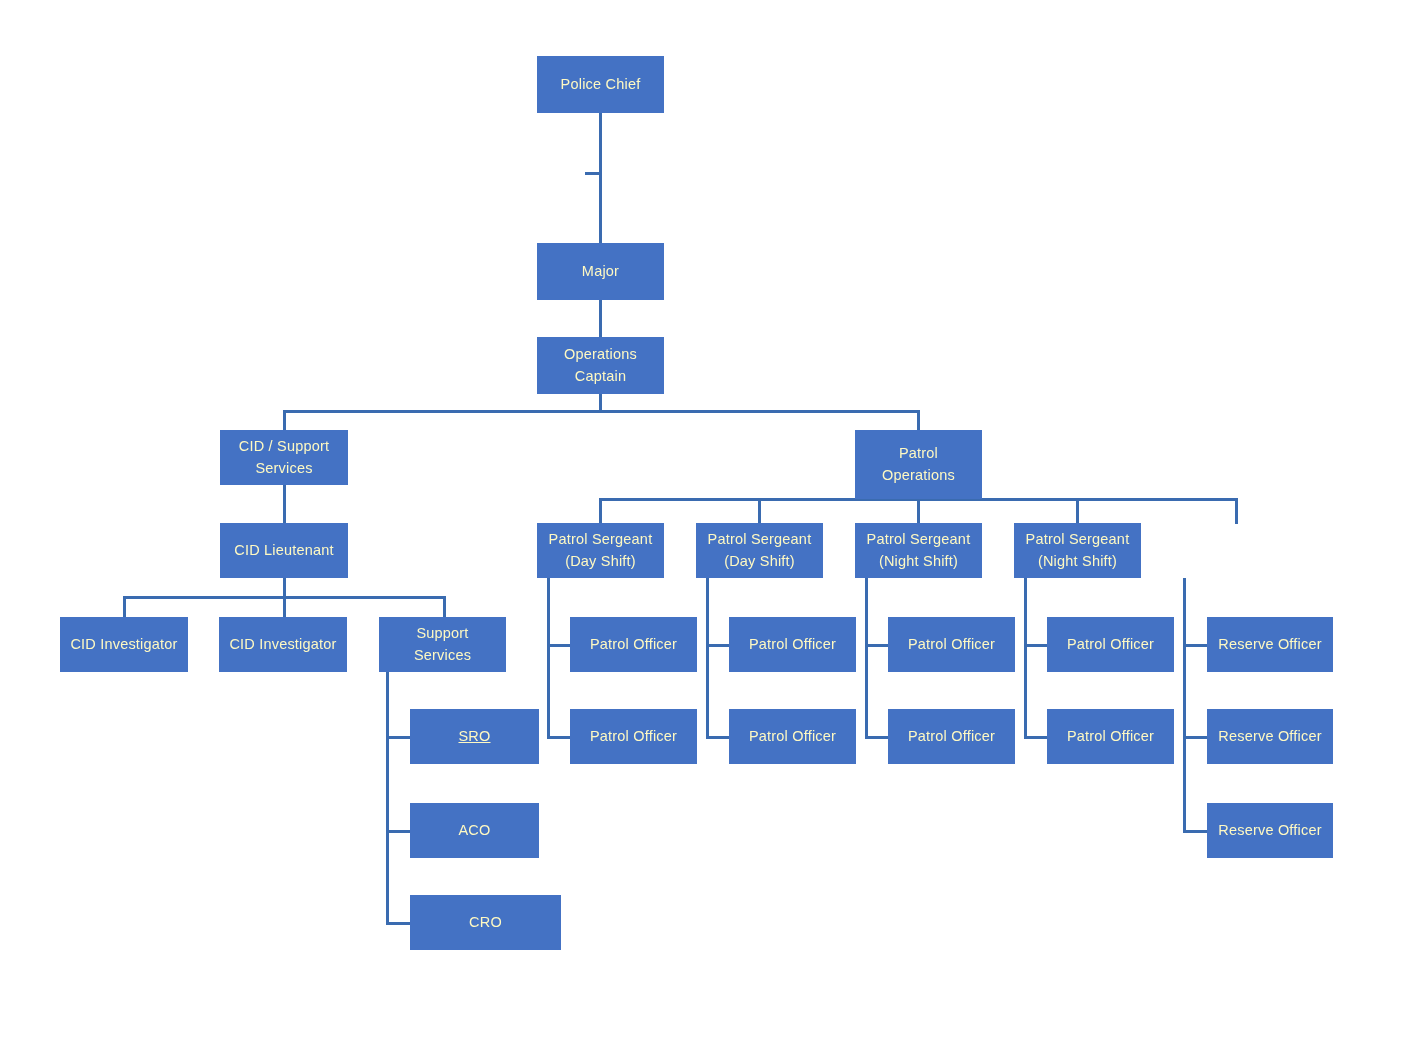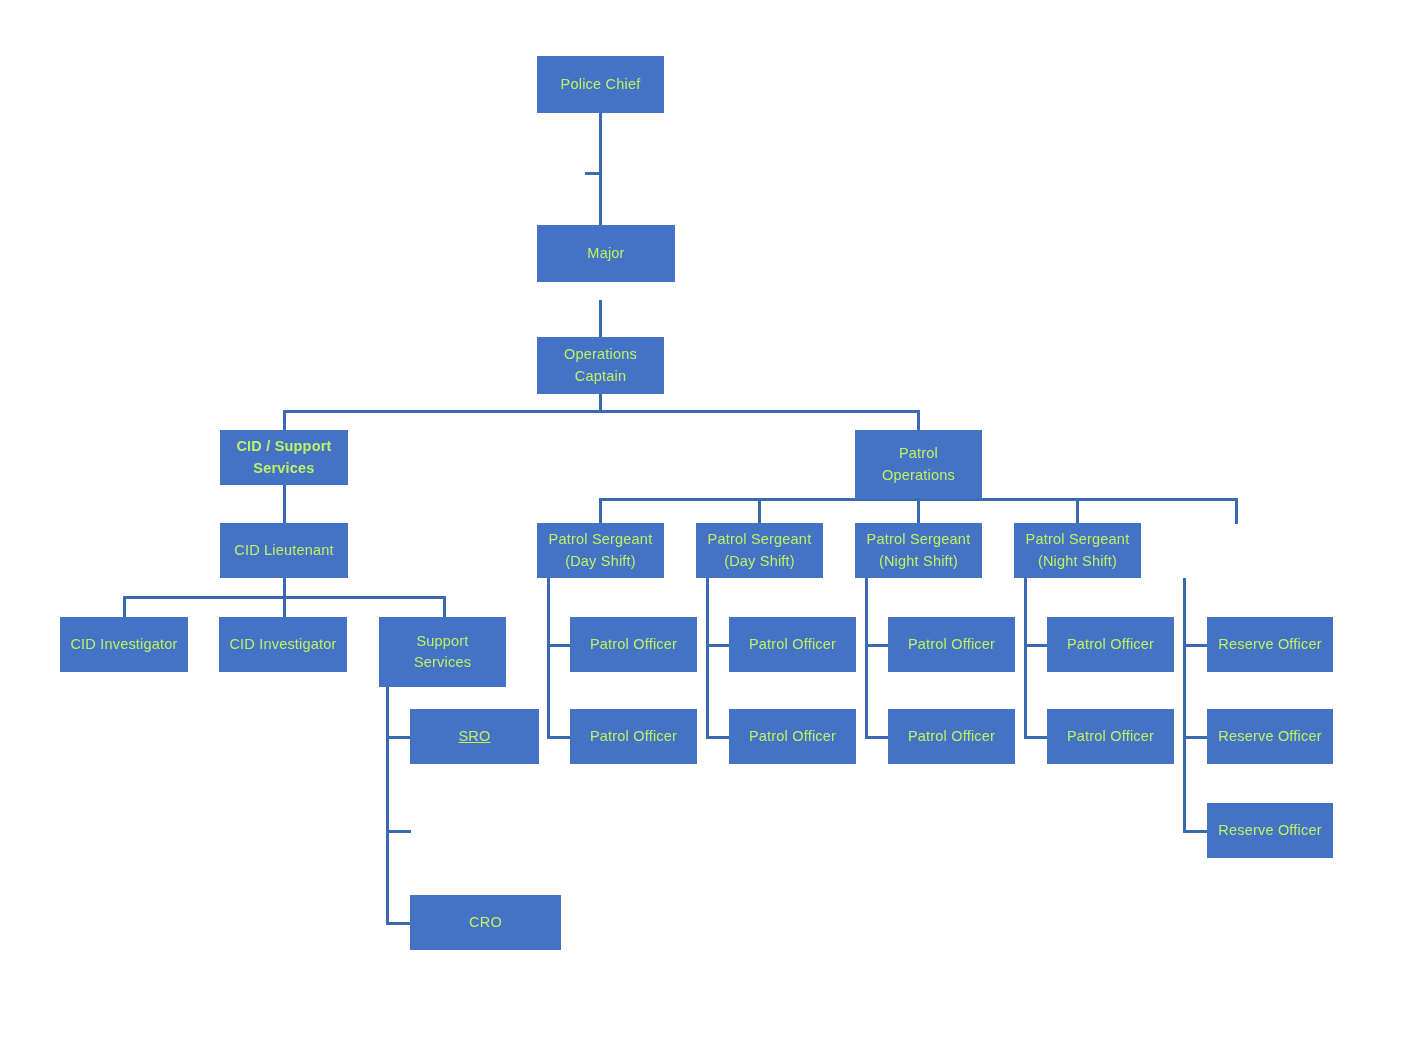--- a/index.html
+++ b/index.html
@@ -14,21 +14,21 @@
   #chart-canvas {
     position: relative;
     width: 1405px;
     height: 1040px;
     background: #ffffff;
     overflow: hidden;
   }
   .node {
     position: absolute;
     background: #4472C4;
-    color: #bef264;
+    color: #fef9c3;
     display: flex;
     align-items: center;
     justify-content: center;
     text-align: center;
     font-size: 14.5px;
     line-height: 1.45;
     letter-spacing: 0.2px;
     box-sizing: border-box;
     padding: 0 4px;
     white-space: pre-line;
@@ -94,42 +94,43 @@
   <div class="conn conn-h" style="left:1024px; top:736px; width:24px;"></div>
 
   <div class="conn conn-v" style="left:1183px; top:578px; height:254px;"></div>
   <div class="conn conn-h" style="left:1183px; top:644px; width:25px;"></div>
   <div class="conn conn-h" style="left:1183px; top:736px; width:25px;"></div>
   <div class="conn conn-h" style="left:1183px; top:830px; width:25px;"></div>
 
   <div class="node" style="left:537px; top:56px; width:127px; height:57px;">Police Chief</div>
 
 
-  <div class="node" style="left:537px; top:225px; width:138px; height:57px;">Major</div>
+  <div class="node" style="left:537px; top:243px; width:127px; height:57px;">Major</div>
 
   <div class="node" style="left:537px; top:337px; width:127px; height:57px;">Operations
 Captain</div>
 
-  <div class="node" style="left:220px; top:430px; width:128px; height:55px;font-weight:bold;">CID / Support
+  <div class="node" style="left:220px; top:430px; width:128px; height:55px;">CID / Support
 Services</div>
 
   <div class="node" style="left:855px; top:430px; width:127px; height:69px;">Patrol
 Operations</div>
 
   <div class="node" style="left:220px; top:523px; width:128px; height:55px;">CID Lieutenant</div>
 
   <div class="node" style="left:60px; top:617px; width:128px; height:55px;">CID Investigator</div>
 
   <div class="node" style="left:219px; top:617px; width:128px; height:55px;">CID Investigator</div>
 
-  <div class="node" style="left:379px; top:617px; width:127px; height:70px;">Support
+  <div class="node" style="left:379px; top:617px; width:127px; height:55px;">Support
 Services</div>
 
   <div class="node" style="left:410px; top:709px; width:129px; height:55px;text-decoration:underline;">SRO</div>
 
+  <div class="node" style="left:410px; top:803px; width:129px; height:55px;">ACO</div>
 
   <div class="node" style="left:410px; top:895px; width:151px; height:55px;">CRO</div>
 
   <div class="node" style="left:537px; top:523px; width:127px; height:55px;">Patrol Sergeant
 (Day Shift)</div>
 
   <div class="node" style="left:696px; top:523px; width:127px; height:55px;">Patrol Sergeant
 (Day Shift)</div>
 
   <div class="node" style="left:855px; top:523px; width:127px; height:55px;">Patrol Sergeant

